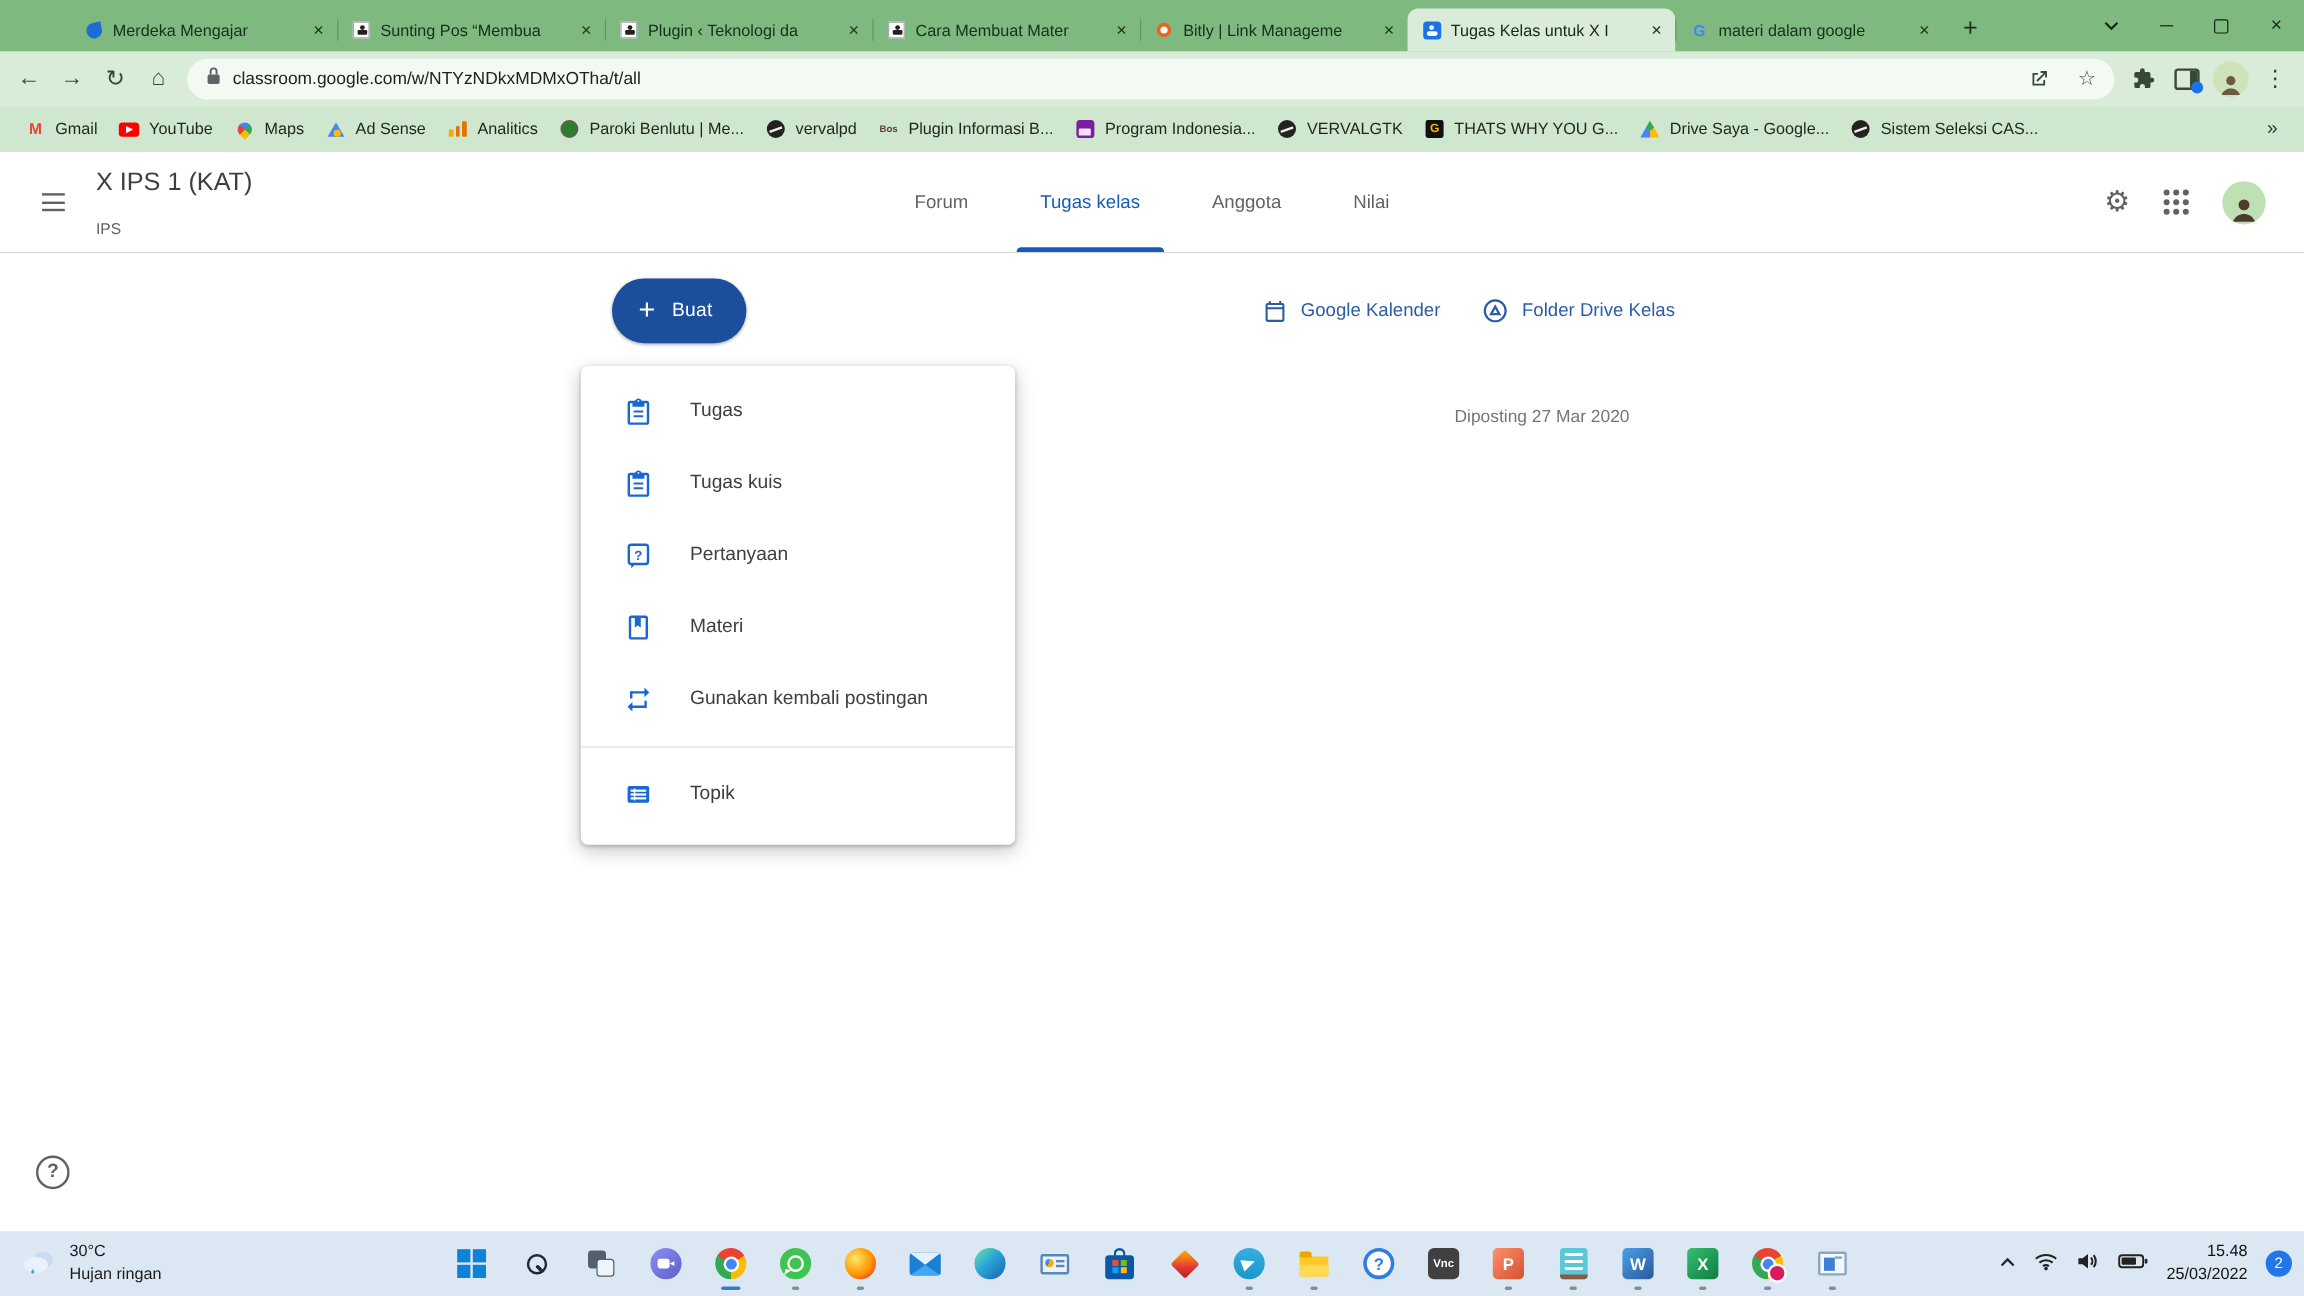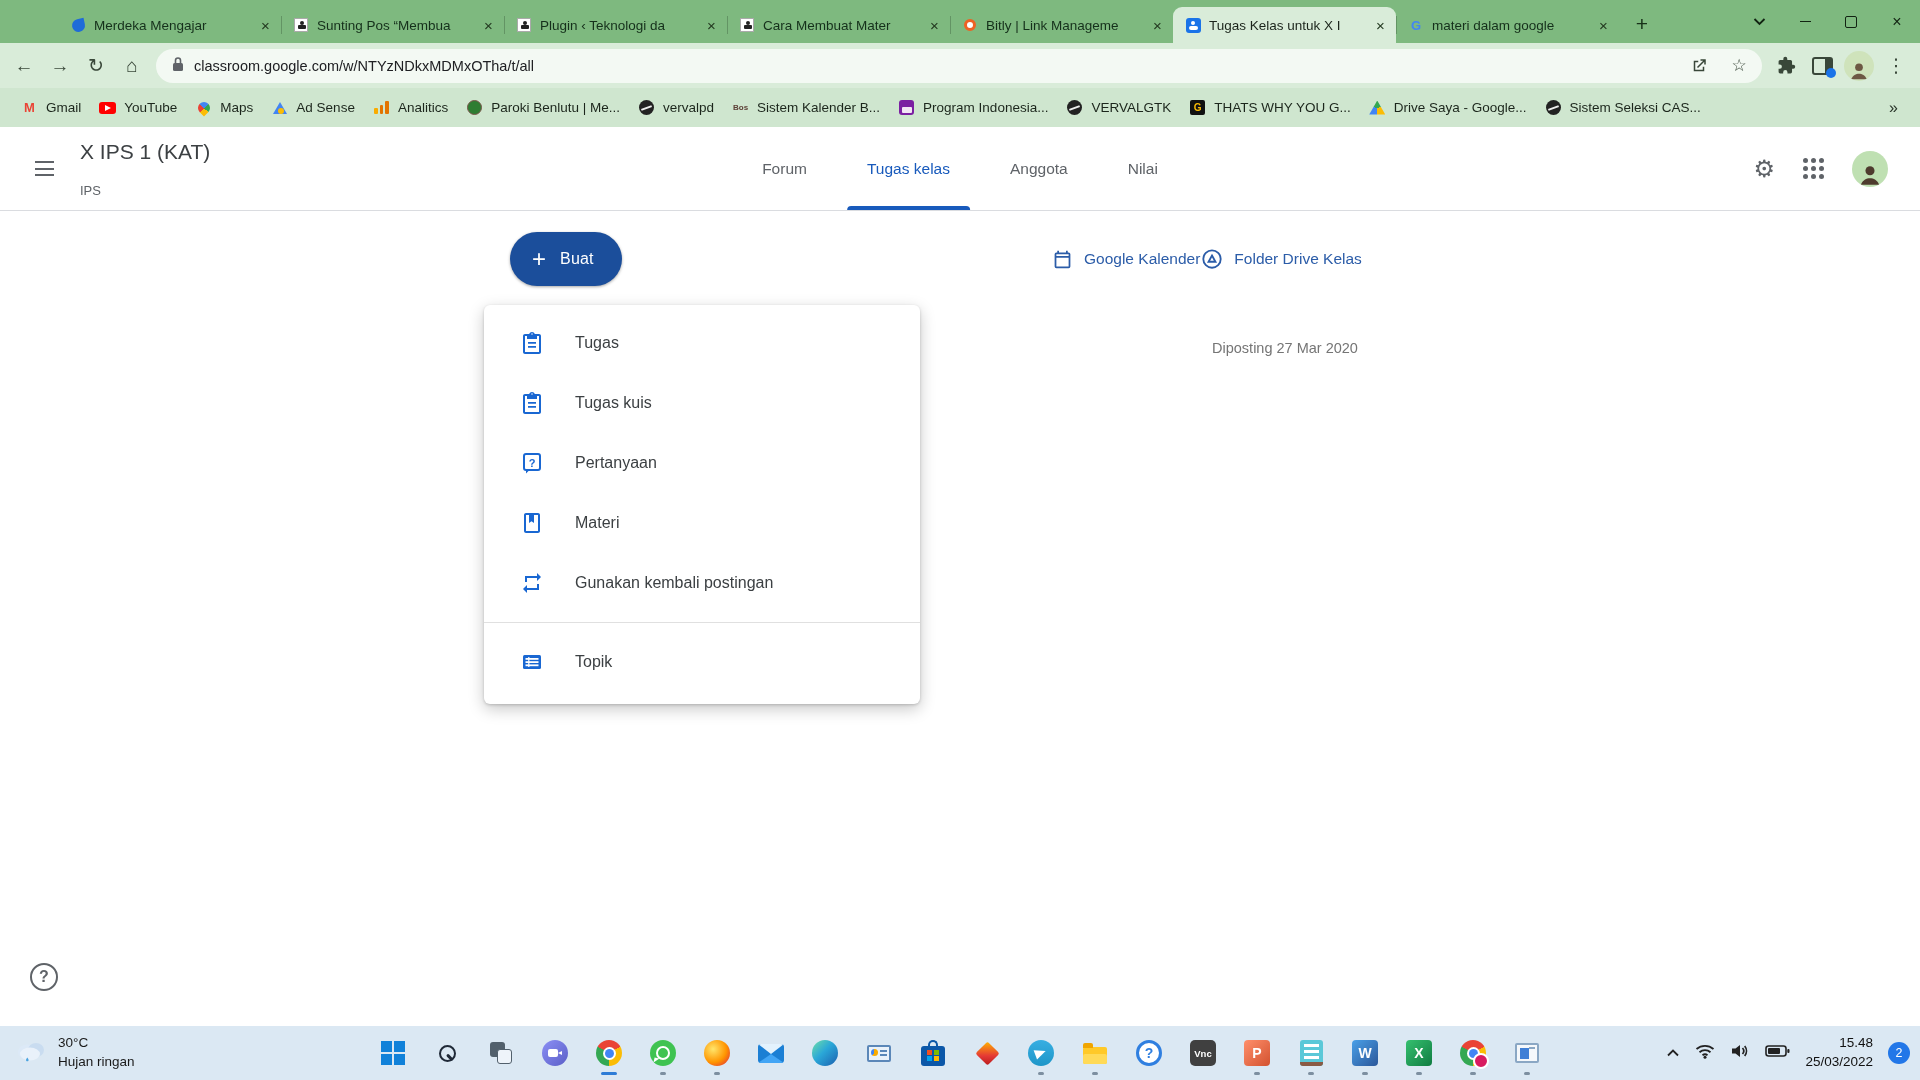--- a/index.html
+++ b/index.html
@@ -87,24 +87,24 @@
   .gear{font-size:24px;color:#5f6368;line-height:1;}
   .grid9{display:grid;grid-template-columns:repeat(3,5px);grid-template-rows:repeat(3,5px);gap:3px;}
   .grid9 i{width:5px;height:5px;border-radius:50%;background:#5f6368;}
   .avatar-lg{width:36px;height:36px;border-radius:50%;background:#bfe0b2;display:flex;align-items:flex-end;justify-content:center;overflow:hidden;}
 
   
   .content{position:absolute;top:212px;bottom:54px;left:0;right:0;background:#fff;}
   .buat-btn{position:absolute;left:510px;top:20px;height:54px;padding:0 28px 0 22px;border-radius:27px;background:#1b4e9b;color:#fff;display:flex;align-items:center;gap:14px;box-shadow:0 1px 3px rgba(0,0,0,.35);cursor:pointer;}
   .buat-plus{font-size:24px;font-weight:300;line-height:1;}
   .buat-label{font-size:16px;font-weight:500;letter-spacing:.2px;}
-  .action-links{position:absolute;top:35px;left:1050px;display:flex;align-items:center;}
+  .action-links{position:absolute;top:35px;left:1050px;display:flex;align-items:center;gap:34px;}
   .action-link{display:flex;align-items:center;gap:10px;color:#2b5ca8;font-size:15.5px;font-weight:500;}
   .posted{position:absolute;top:128px;left:1285px;transform:translateX(-50%);font-size:14.5px;color:#757575;white-space:nowrap;}
-  .menu{position:absolute;left:484px;top:93px;width:436px;background:#fff;border-radius:6px;box-shadow:0 1px 3px rgba(0,0,0,.18),0 5px 16px rgba(0,0,0,.22);padding:8px 0 12px;z-index:5;}
+  .menu{position:absolute;left:484px;top:93px;width:362px;background:#fff;border-radius:6px;box-shadow:0 1px 3px rgba(0,0,0,.18),0 5px 16px rgba(0,0,0,.22);padding:8px 0 12px;z-index:5;}
   .menu-item{height:60px;display:flex;align-items:center;gap:31px;padding:0 16px 0 36px;font-size:16px;color:#3c4043;cursor:pointer;}
   .menu-icon{width:24px;height:24px;flex:0 0 auto;display:flex;align-items:center;justify-content:center;}
   .menu-divider{height:1px;background:#e0e0e0;margin:9px 0;}
   .help-fab{position:absolute;left:30px;top:751px;width:28px;height:28px;border:2.5px solid #5f6368;border-radius:50%;color:#5f6368;font-size:16px;font-weight:bold;display:flex;align-items:center;justify-content:center;box-sizing:border-box;}
 
   
   .taskbar{position:absolute;bottom:0;left:0;right:0;height:54px;background:#dbe8f3;}
   .weather{position:absolute;left:14px;top:0;height:54px;display:flex;align-items:center;gap:10px;}
   .weather-text{font-size:13.5px;color:#1a1a1a;line-height:1.4;}
   .tb-icons{position:absolute;left:50%;top:0;height:54px;transform:translateX(-50%);display:flex;align-items:center;gap:28px;}
@@ -325,21 +325,21 @@
       <span class="bm-label">Paroki Benlutu | Me...</span>
     </div>
     <div class="bm">
       <span class="bm-ico">
           <span class="b-globe"></span>
         </span>
       <span class="bm-label">vervalpd</span>
     </div>
     <div class="bm">
       <span class="bm-ico b-bos">Bos</span>
-      <span class="bm-label">Sistem Kalender B...</span>
+      <span class="bm-label">Plugin Informasi B...</span>
     </div>
     <div class="bm">
       <span class="bm-ico">
           <span class="b-program"></span>
         </span>
       <span class="bm-label">Program Indonesia...</span>
     </div>
     <div class="bm">
       <span class="bm-ico">
           <span class="b-globe"></span>

